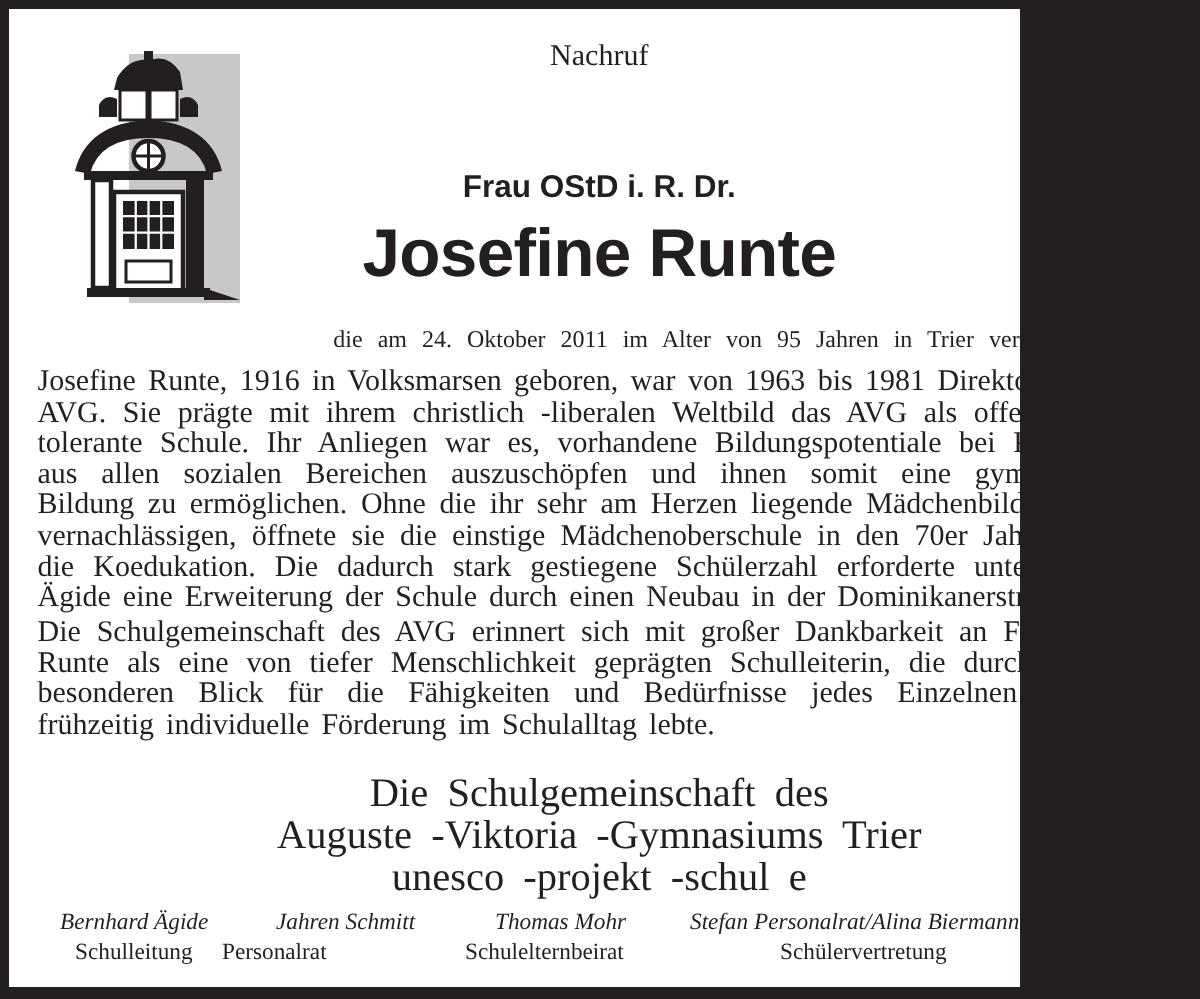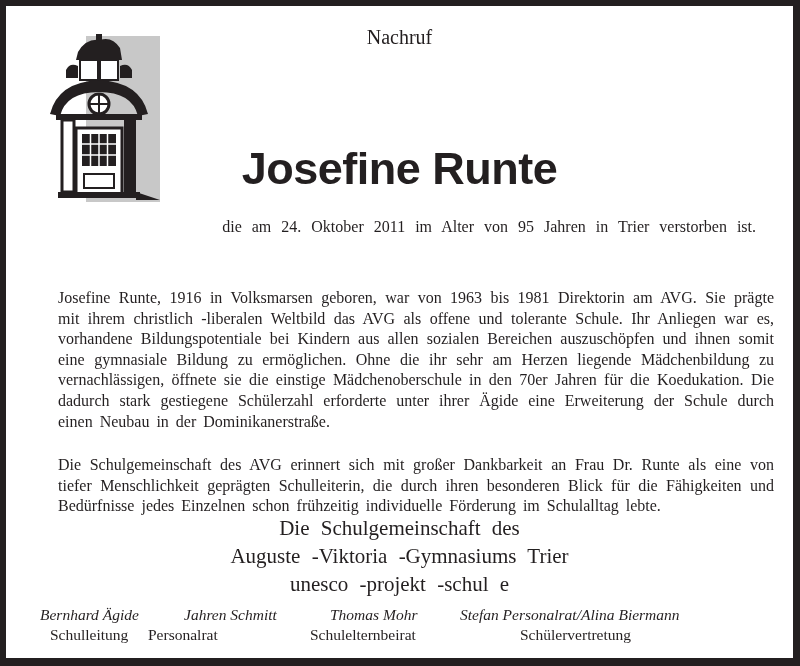--- a/index.html
+++ b/index.html
@@ -1,31 +1,31 @@
 <!DOCTYPE html>
 <html><head>
 <meta charset="utf-8">
 <style>
   html, body { margin: 0; padding: 0; }
   body { width: 800px; height: 666px; background: #231f20; position: relative; overflow: hidden; }
   .card {
-    position: absolute; left: 6px; top: 6px; width: 787px; height: 652px;
+    position: absolute; left: 6px; top: 6px; width: 674px; height: 652px;
     background: #ffffff; color: #231f20;
     font-family: "Liberation Serif", "DejaVu Serif", serif;
   }
   .logo { position: absolute; left: 36px; top: 24px; width: 124px; height: 174px; }
   .title-nachruf { position: absolute; left: 0; width: 787px; top: 20px; text-align: center; font-size: 20px; }
   .intro { position: absolute; left: 150px; width: 620px; top: 52px; text-align: center; font-size: 16px; line-height: 20px; word-spacing: 6px; }
   .honorific { position: absolute; left: 0; width: 787px; top: 107px; text-align: center; font-family: "Liberation Sans", "DejaVu Sans", sans-serif; font-weight: bold; font-size: 21px; }
   .name { position: absolute; left: 0; width: 787px; top: 137px; text-align: center; font-family: "Liberation Sans", "DejaVu Sans", sans-serif; font-weight: bold; font-size: 45px; letter-spacing: -0.5px; }
   .death-line { position: absolute; left: 166px; width: 584px; top: 212px; font-size: 16px; text-align: right; word-spacing: 6px; }
-  .body-para { position: absolute; left: 52px; width: 716px; font-size: 16px; line-height: 20.6px; text-align: justify; word-spacing: 3px; margin-top: 44px; }
+  .body-para { position: absolute; left: 19px; width: 716px; font-size: 20px; line-height: 20.6px; text-align: justify; word-spacing: 3px; }
   .para1 { top: 238px; }
   .para2 { top: 405px; }
-  .closing { position: absolute; left: 0; width: 787px; top: 508px; text-align: center; font-size: 21px; line-height: 28px; word-spacing: 6px; }
+  .closing { position: absolute; left: 0; width: 787px; top: 508px; text-align: center; font-size: 27px; line-height: 28px; word-spacing: 6px; }
   .signers { position: absolute; left: 34px; top: 600px; width: 720px; font-size: 15.5px; }
   .sig-names { position: absolute; top: 0; left: 0; width: 720px; height: 20px; font-style: italic; }
   .sig-roles { position: absolute; top: 20px; left: 0; width: 720px; height: 20px; }
   .sig-names span, .sig-roles span { position: absolute; white-space: nowrap; }
 </style>
 </head>
 <body>
 
 <div class="card">
 
@@ -58,20 +58,21 @@
         <line x1="40" y1="114" x2="74" y2="114"></line>
         <line x1="40" y1="125" x2="74" y2="125"></line>
       </g>
       <rect x="42" y="144" width="30" height="14" fill="none" stroke="#231f20" stroke-width="2"></rect>
       <rect x="16" y="162" width="82" height="6" fill="#231f20"></rect>
       <path d="M94 162 L118 170 L94 170 Z" fill="#231f20"></path>
     </svg>
   </div>
 
   <div class="title-nachruf">Nachruf</div>
+  <div class="honorific">Frau  OStD i. R. Dr.</div>
   <div class="name">Josefine Runte</div>
 
   <div class="death-line">die am 24. Oktober 2011 im Alter von 95 Jahren in Trier verstorben ist.</div>
 
   <div class="body-para para1">Josefine Runte, 1916 in Volksmarsen geboren, war von 1963 bis 1981 Direktorin am AVG. Sie prägte mit ihrem christlich -liberalen Weltbild das AVG als offene und tolerante Schule. Ihr Anliegen war es, vorhandene Bildungspotentiale bei Kindern aus allen sozialen Bereichen auszuschöpfen und ihnen somit eine gymnasiale Bildung zu ermöglichen. Ohne die ihr sehr am Herzen liegende Mädchenbildung zu vernachlässigen, öffnete sie die einstige Mädchenoberschule in den 70er Jahren für die Koedukation. Die dadurch stark gestiegene Schülerzahl erforderte unter ihrer Ägide eine Erweiterung der Schule durch einen Neubau in der Dominikanerstraße.</div>
   <div class="body-para para2">Die Schulgemeinschaft des AVG erinnert sich mit großer Dankbarkeit an Frau Dr. Runte als eine von tiefer Menschlichkeit geprägten Schulleiterin, die durch ihren besonderen Blick für die Fähigkeiten und Bedürfnisse jedes Einzelnen schon frühzeitig individuelle Förderung im Schulalltag lebte.</div>
 
   <div class="closing">
     <div>Die Schulgemeinschaft    des</div>
     <div>Auguste -Viktoria -Gymnasiums  Trier</div>

